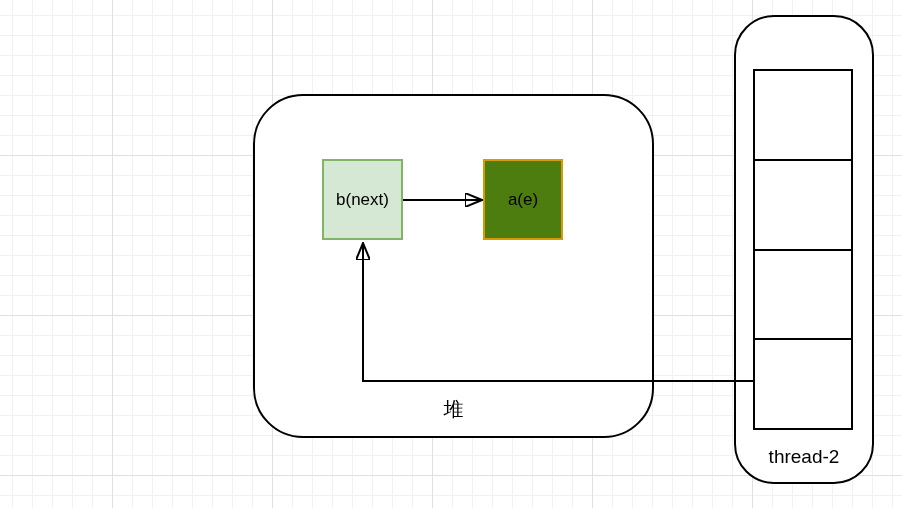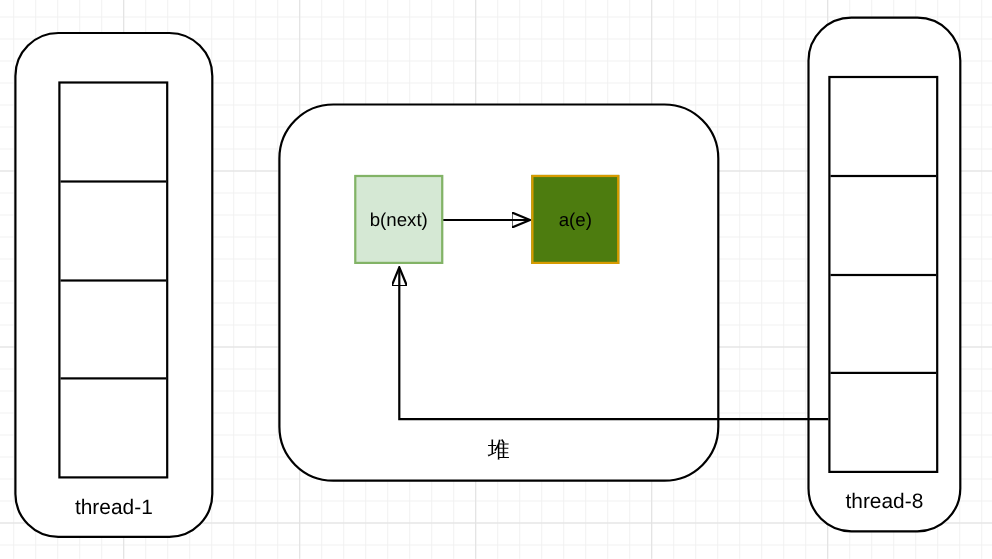--- a/index.html
+++ b/index.html
@@ -74,44 +74,35 @@
     fill: none;
     stroke: #000000;
     stroke-width: 2;
   }
 </style>
 </head>
 <body>
 
 <div id="canvas">
 
-  <div class="shape thread-box" style="left:13px; top:29px; width:181px; height:460px;">
-    <div class="cellstack" style="left:38px; top:43px; width:100px; height:361px;">
-        <div class="cell"></div>
-        <div class="cell"></div>
-        <div class="cell"></div>
-        <div class="cell"></div>
-      </div>
-    <div class="shape-label thread-label">thread-1</div>
-  </div>
 
   <div class="shape heap-box" style="left:253px; top:94px; width:401px; height:344px;">
     <div class="node" style="left: 67px; top: 63px; width: 81px; height: 81px; background-color: rgb(213, 232, 212); border-color: rgb(130, 179, 102);">b(next)</div>
     <div class="node" style="left: 228px; top: 63px; width: 80px; height: 81px; background-color: #4d7c0f; border-color: rgb(215, 155, 0);">a(e)</div>
     <div class="shape-label heap-label">堆</div>
   </div>
 
   <div class="shape thread-box" style="left:734px; top:15px; width:140px; height:469px;">
     <div class="cellstack" style="left:17px; top:52px; width:100px; height:361px;">
         <div class="cell"></div>
         <div class="cell"></div>
         <div class="cell"></div>
         <div class="cell"></div>
       </div>
-    <div class="shape-label thread-label">thread-8</div>
+    <div class="shape-label thread-label">thread-2</div>
   </div>
 
   <svg id="arrows" width="902" height="508" viewBox="0 0 902 508">
     <defs>
       <marker id="arrowhead" markerUnits="userSpaceOnUse" markerWidth="18" markerHeight="14" refX="16" refY="7" orient="auto">
         <path d="M0,0 L17,7 L0,14 Z" fill="#000000" stroke="none"></path>
       </marker>
     </defs>
     <path d="M403,200 L481,200" marker-end="url(#arrowhead)" style="stroke: rgb(0, 0, 0);"></path>
     <path d="M753,381 L363,381 L363,244" marker-end="url(#arrowhead)" style="stroke: rgb(0, 0, 0);"></path>

